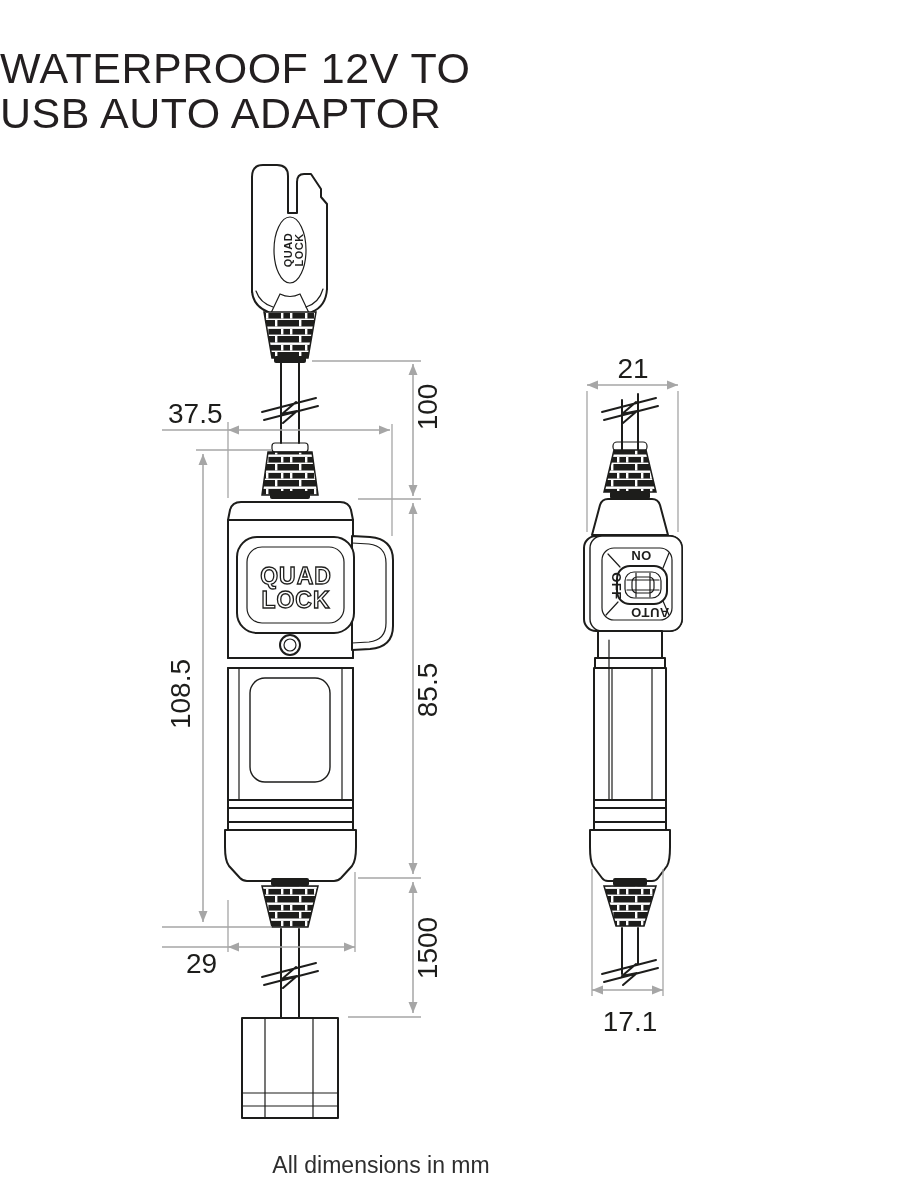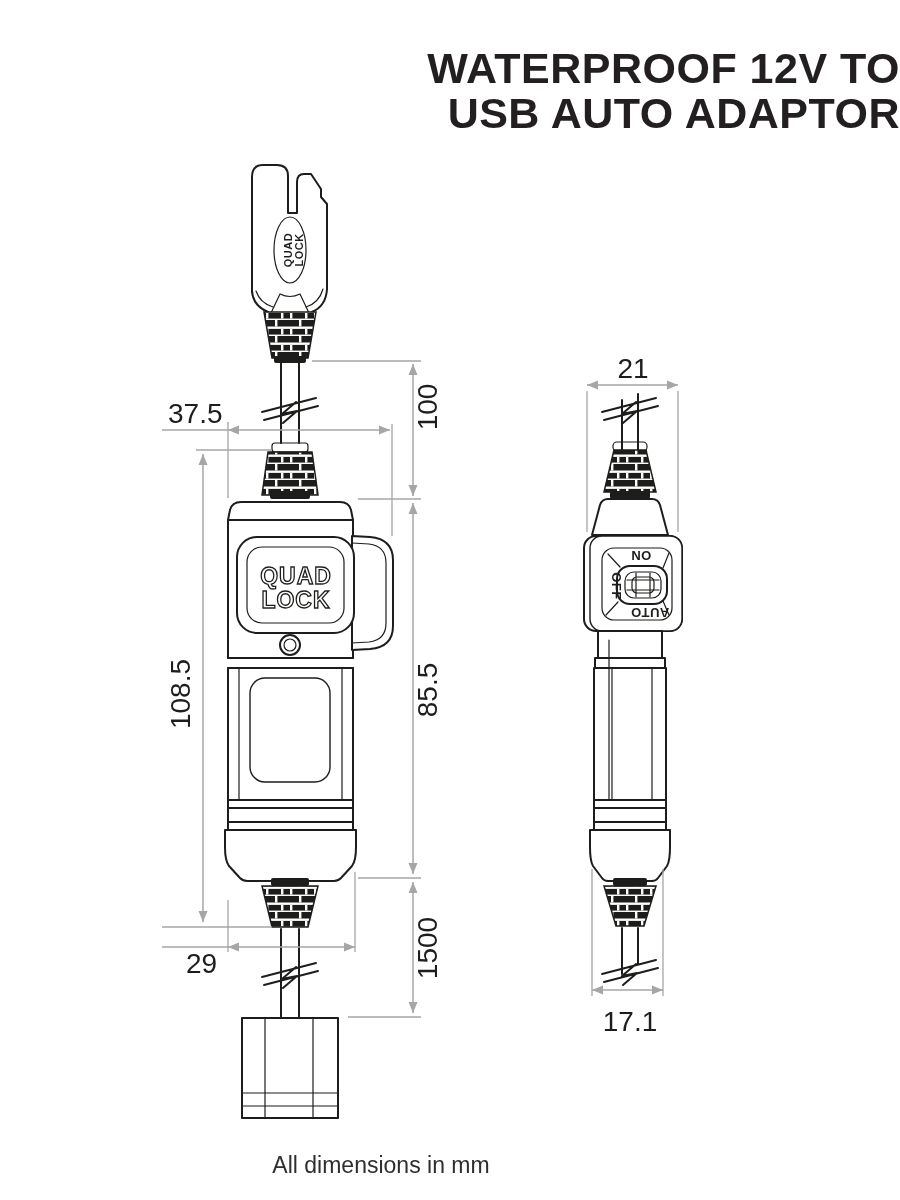--- a/index.html
+++ b/index.html
@@ -5,22 +5,22 @@
   html,body{margin:0;padding:0;}
   body{
     width:900px;height:1200px;
     background:#ffffff;
     position:relative;
     overflow:hidden;
     font-family:"Liberation Sans",sans-serif;
   }
   .title{
     position:absolute;top:46px;left:0;width:900px;
-    text-align:right;color:#231f20;
-    font-weight:700;font-size:43px;line-height:1.04;letter-spacing:0.5px;
+    text-align:left;color:#231f20;
+    font-weight:400;font-size:43px;line-height:1.04;letter-spacing:0.5px;
   }
   .footnote{
     position:absolute;top:1152px;left:0;width:762px;
     text-align:center;color:#2e2e2e;font-size:23px;
   }
   svg{position:absolute;left:0;top:0;}
   .ln{fill:none;stroke:#1d1d1b;stroke-width:2;stroke-linejoin:round;stroke-linecap:round;}
   .lnT{fill:none;stroke:#1d1d1b;stroke-width:1.2;stroke-linejoin:round;stroke-linecap:round;}
   .lnW{fill:#ffffff;stroke:#1d1d1b;stroke-width:2;stroke-linejoin:round;}
   .lnWT{fill:#ffffff;stroke:#1d1d1b;stroke-width:1.4;stroke-linejoin:round;}

